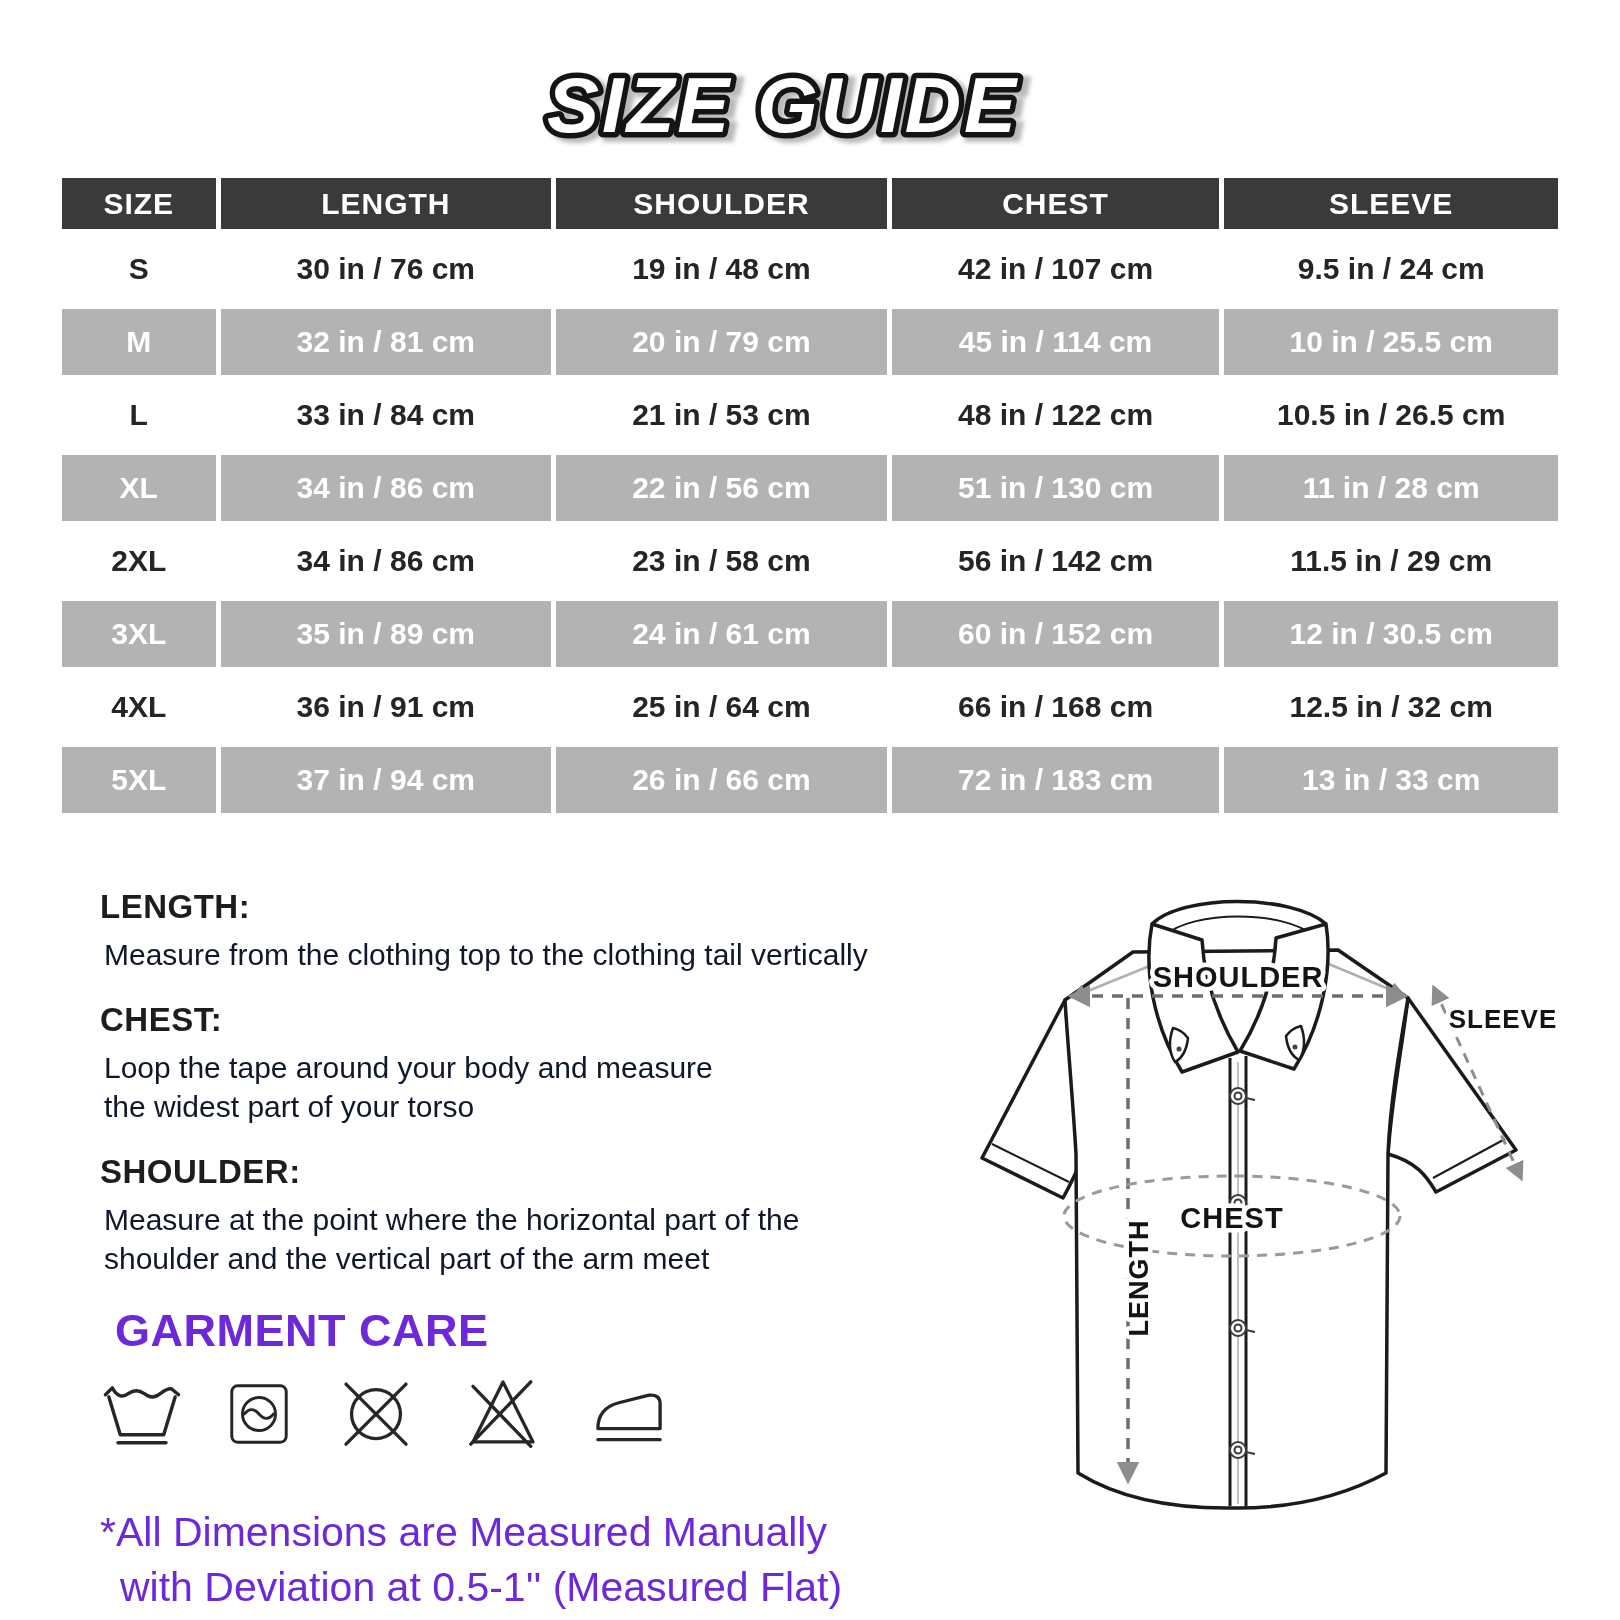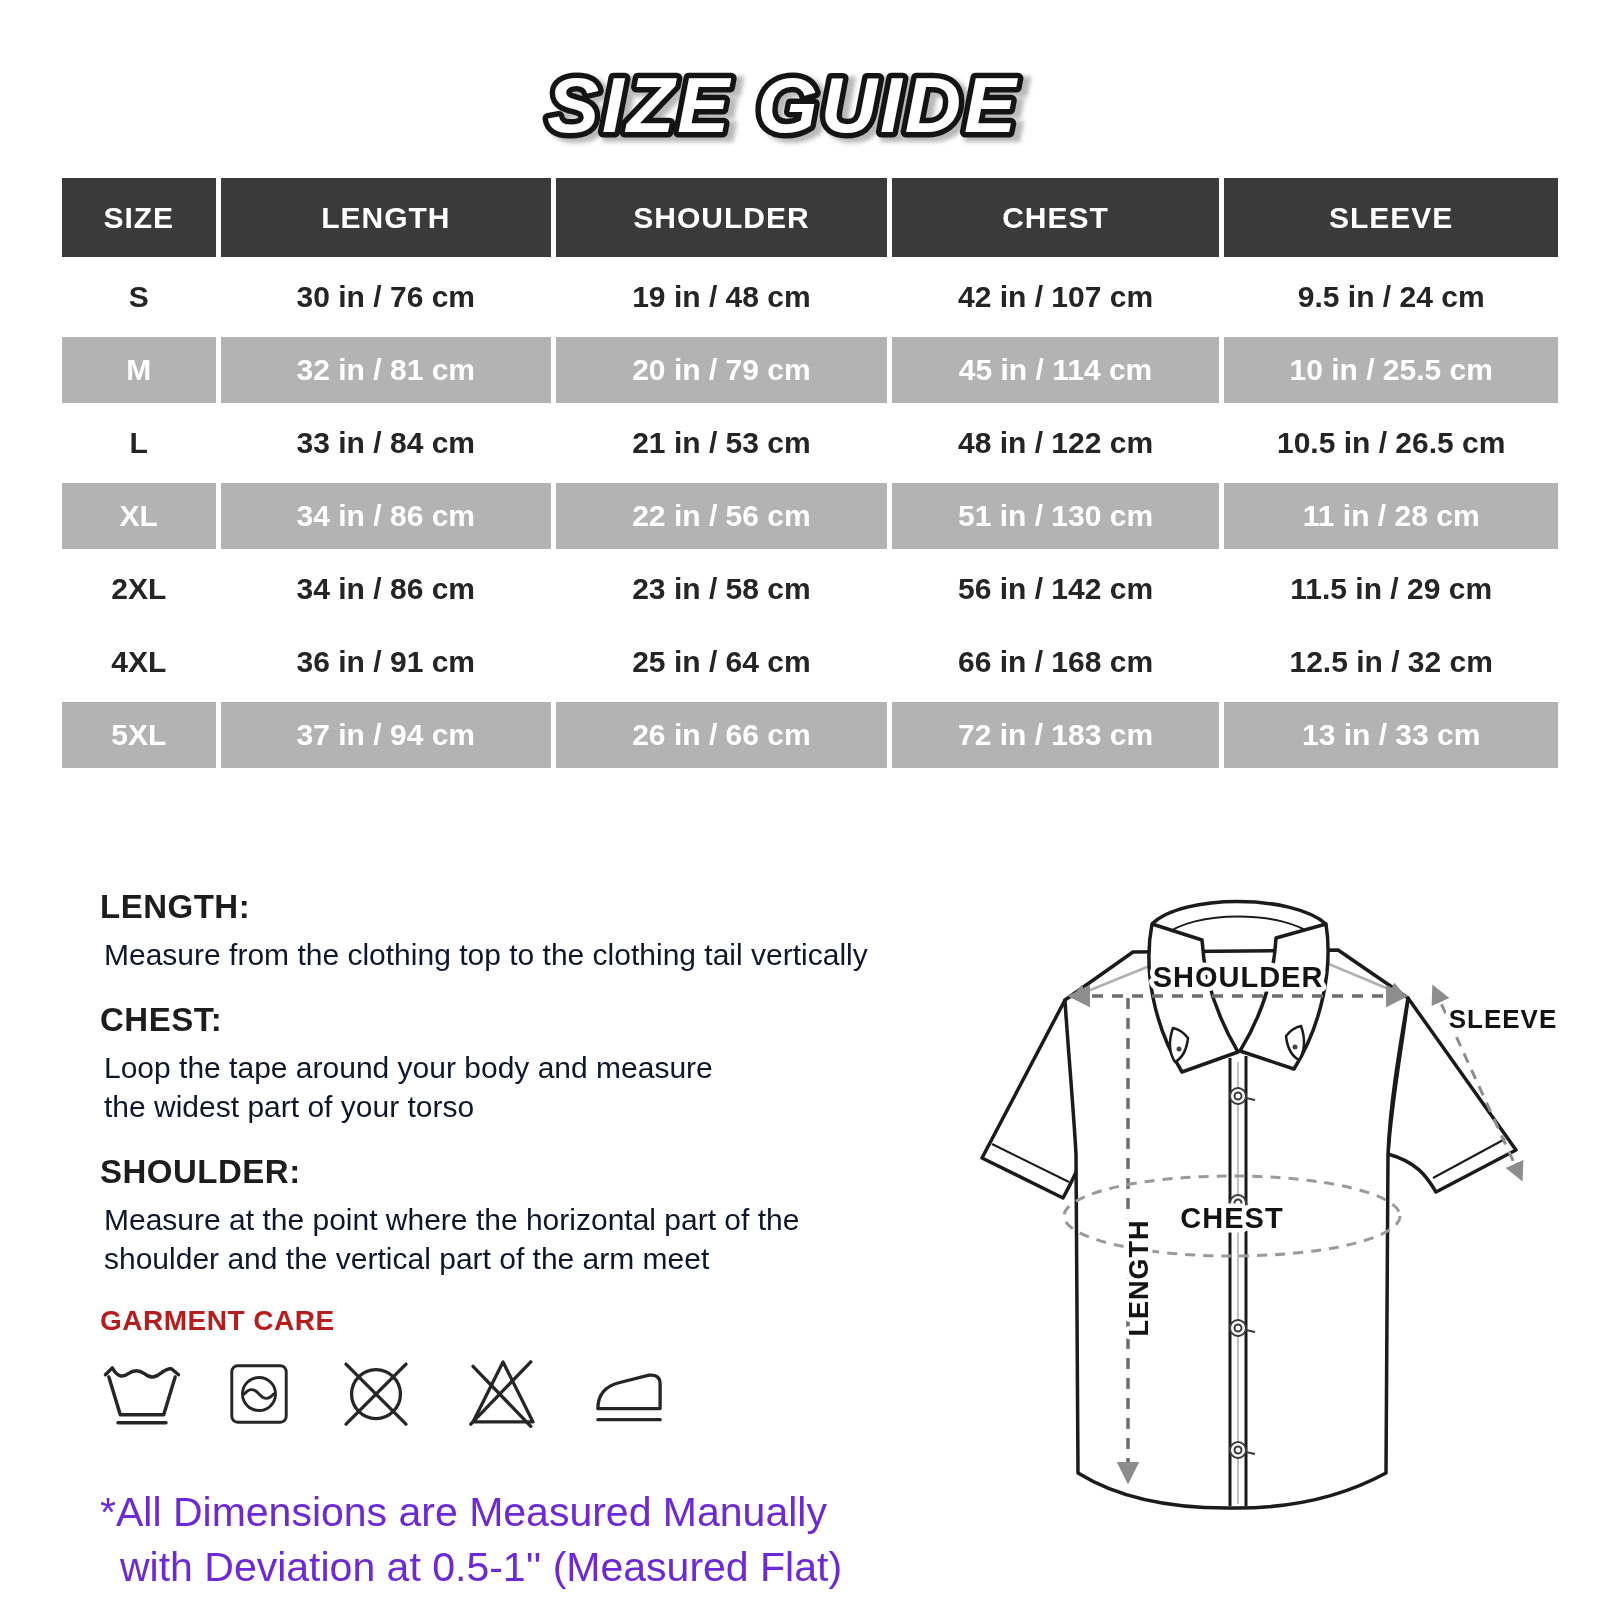--- a/index.html
+++ b/index.html
@@ -9,39 +9,39 @@
   }
   
   .title-svg{position:absolute;left:0;top:38px;width:1620px;height:132px;}
   
   .size-table{
     position:absolute;left:57px;top:171px;width:1506px;
     border-collapse:separate;border-spacing:5px 7px;table-layout:fixed;
   }
   .size-table th{
     background:#3a3a3a;color:#ffffff;font-size:30px;font-weight:bold;
-    height:79px;text-align:center;letter-spacing:1px;padding:0;
+    height:51px;text-align:center;letter-spacing:1px;padding:0;
   }
   .size-table td{
     background:#ffffff;color:#252525;font-size:30px;font-weight:bold;
     height:66px;text-align:center;padding:0;
   }
   .size-table tr.alt td{background:#b3b3b3;color:#ffffff;}
   
   .left-col{position:absolute;left:100px;top:888px;width:890px;}
   .def h3{
     margin:0;font-size:33px;font-weight:800;color:#1d1d1d;letter-spacing:0.5px;
   }
   .def p{
     margin:9px 0 0 4px;font-size:30px;font-weight:400;color:#0f172a;line-height:1.32;
   }
   .def{margin-bottom:26px;}
   .def.chest p{max-width:610px;}
   .def.shoulder p{max-width:800px;}
-  .care-heading{margin:0;font-size:28px;font-weight:800;color:#b91c1c;letter-spacing:0.5px;}
+  .care-heading{margin:15px;font-size:45px;font-weight:800;color:#6d28d9;letter-spacing:0.5px;}
   .care-icons{display:flex;align-items:flex-end;gap:40px;margin-top:16px;height:80px;}
   .care-icons svg{display:block;}
   .disclaimer{
     margin:52px 0 0 0;font-size:41px;color:#6d28d9;width:740px;line-height:1.35;
     padding-left:20px;text-indent:-20px;
   }
   
   .shirt-svg{position:absolute;left:920px;top:848px;width:650px;height:684px;}
   .shirt-label{font-family:"Liberation Sans",sans-serif;font-weight:bold;fill:#141414;
     paint-order:stroke;stroke:#ffffff;stroke-width:9px;stroke-linejoin:round;}
@@ -107,20 +107,27 @@
           <td>51 in / 130 cm</td>
           <td>11 in / 28 cm</td>
         </tr>
         <tr>
           <td>2XL</td>
           <td>34 in / 86 cm</td>
           <td>23 in / 58 cm</td>
           <td>56 in / 142 cm</td>
           <td>11.5 in / 29 cm</td>
         </tr>
+        <tr class="alt">
+          <td>3XL</td>
+          <td>35 in / 89 cm</td>
+          <td>24 in / 61 cm</td>
+          <td>60 in / 152 cm</td>
+          <td>12 in / 30.5 cm</td>
+        </tr>
         <tr>
           <td>4XL</td>
           <td>36 in / 91 cm</td>
           <td>25 in / 64 cm</td>
           <td>66 in / 168 cm</td>
           <td>12.5 in / 32 cm</td>
         </tr>
         <tr class="alt">
           <td>5XL</td>
           <td>37 in / 94 cm</td>

